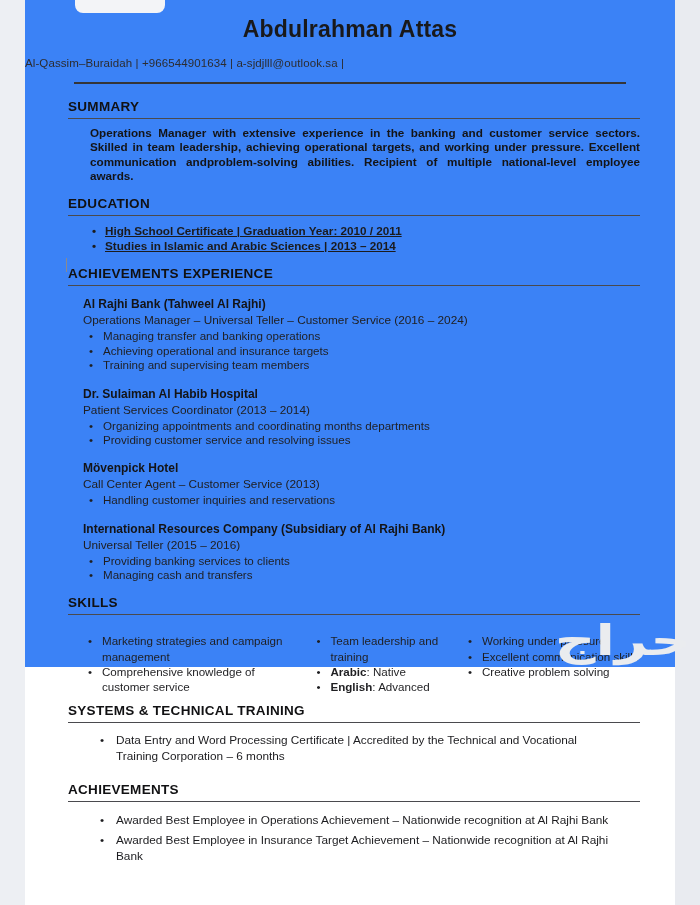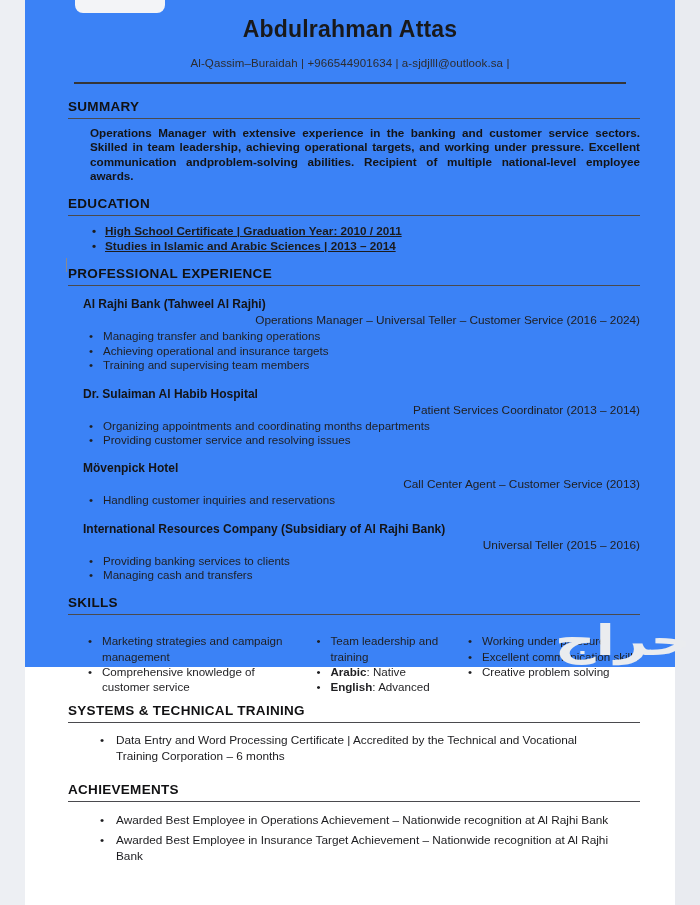--- a/index.html
+++ b/index.html
@@ -24,21 +24,21 @@
     position:absolute;right:-16px;bottom:2px;
     font-size:42px;font-weight:bold;color:#eaecef;
     letter-spacing:4px;transform:scaleX(1.35);transform-origin:right;
     user-select:none;
   }
   .name{
     text-align:center;font-size:23px;font-weight:bold;color:#19191b;
     letter-spacing:0.2px;margin:7px 0 0 0;
   }
   .contact{
-    text-align:center;font-size:11.5px;color:#2c2c30;margin-top:14px;
+    font-size:11.5px;color:#2c2c30;margin-top:14px;
     letter-spacing:0.1px;
   }
   .header-rule{
     width:552px;margin:13px auto 0 auto;border:0;
     border-top:2px solid #353538;
   }
   .content{padding:0 35px 0 43px;}
   .sec-head{
     font-size:13.5px;font-weight:bold;color:#111113;
     letter-spacing:0.3px;margin:0;
@@ -51,21 +51,21 @@
   li::before{content:"•";position:absolute;left:0;top:0;}
   .summary-text{
     margin:7px 0 0 22px;font-size:11.7px;font-weight:bold;color:#141416;
     line-height:1.22;text-align:justify;
   }
   .edu-list{margin:7px 0 0 24px;font-size:11.7px;font-weight:bold;line-height:1.3;text-decoration:underline;}
   .edu-list li{padding-left:13px;}
   .job{margin:11px 0 0 15px;}
   .job + .job{margin-top:14px;}
   .job-company{font-size:12px;font-weight:bold;color:#141416;margin:0;}
-  .job-role{font-size:11.8px;color:#202023;margin:2px 0 0 0;text-align:right;}
+  .job-role{font-size:11.8px;color:#202023;margin:2px 0 0 0;}
   .job-bullets{margin:2px 0 0 6px;font-size:11.6px;color:#1f1f22;line-height:1.24;}
   .job-bullets li{padding-left:14px;}
   .border-artifact{
     position:absolute;left:41px;top:258px;width:1px;height:14px;background:#8a8a8e;
   }
   .skills-row{display:flex;margin:18px 0 0 20px;}
   .skills-col{font-size:11.6px;line-height:1.3;color:#1f1f22;}
   .skills-col li{padding-left:14px;}
   .skills-col-1{width:228px;}
   .skills-col-2{width:143px;margin-left:22px;}
@@ -96,21 +96,21 @@
     <hr class="sec-rule">
     <p class="summary-text">Operations Manager with extensive experience in the banking and customer service sectors. Skilled in team leadership, achieving operational targets, and working under pressure. Excellent communication andproblem-solving abilities. Recipient of multiple national-level employee awards.</p>
 
     <h2 class="sec-head mt-sec">EDUCATION</h2>
     <hr class="sec-rule">
     <ul class="edu-list">
       <li>High School Certificate | Graduation Year: 2010 / 2011</li>
       <li>Studies in Islamic and Arabic Sciences | 2013 – 2014</li>
     </ul>
 
-    <h2 class="sec-head mt-sec">PROFESSIONAL EXPERIENCE</h2>
+    <h2 class="sec-head mt-sec">ACHIEVEMENTS EXPERIENCE</h2>
     <hr class="sec-rule">
 
     <div class="job">
       <h3 class="job-company">Al Rajhi Bank (Tahweel Al Rajhi)</h3>
       <p class="job-role">Operations Manager – Universal Teller – Customer Service (2016 – 2024)</p>
       <ul class="job-bullets">
         <li>Managing transfer and banking operations</li>
         <li>Achieving operational and insurance targets</li>
         <li>Training and supervising team members</li>
       </ul>

